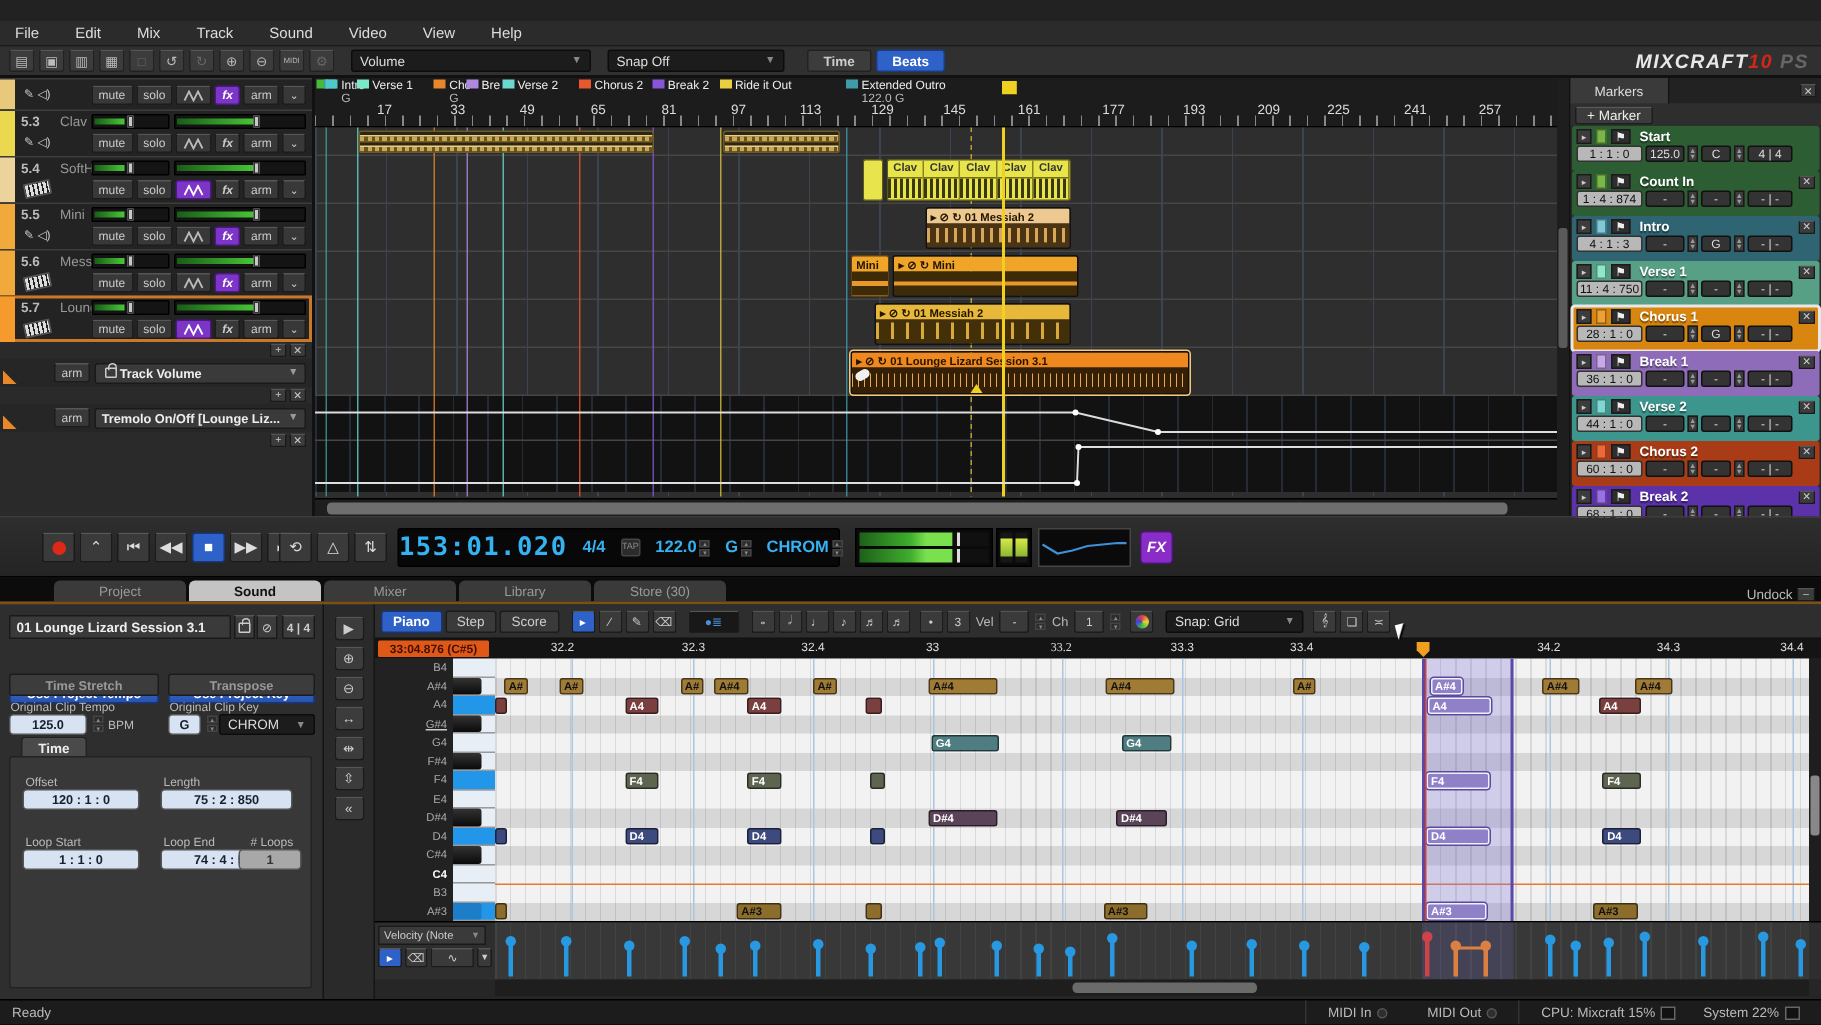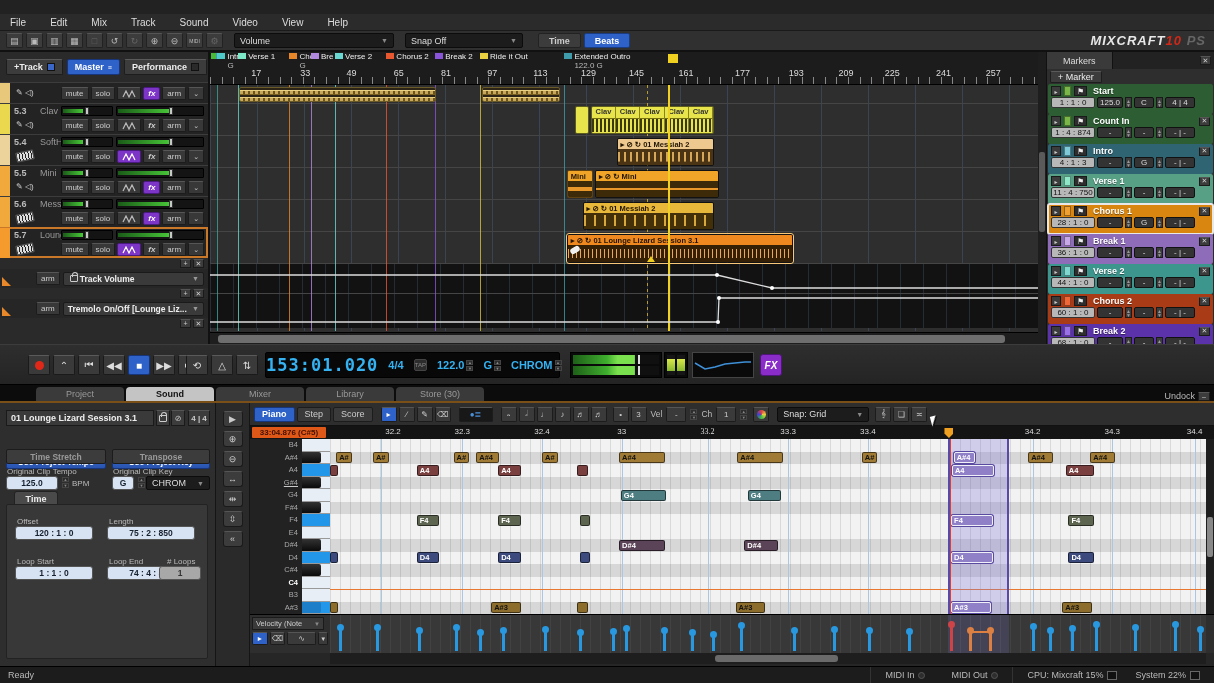--- a/index.html
+++ b/index.html
@@ -224,34 +224,20 @@
         <span>Snap Off</span>
         <span class="car">▼</span>
       </span>
     <span class="timebeats off" style="margin-left:12px;">Time</span>
     <span class="timebeats on">Beats</span>
     <span id="brand"><span>MIXCRAFT</span><span class="n10">10</span>&nbsp;<span class="ps">PS</span></span>
   </div>
 
   <div id="main">
     <div id="trackpanel">
-      <div id="tp-head">
-        <span class="tp-btn">
-            <span>+Track</span>
-            <span style="width:8px;height:8px;background:#3a66c8;border:1px solid #111;"></span>
-          </span>
-        <span class="tp-btn blue">
-            <span>Master</span>
-            <span style="font-size:7px;">≡</span>
-          </span>
-        <span class="tp-btn" style="margin-left:auto;">
-            <span>Performance</span>
-            <span style="width:8px;height:8px;background:#2a2a2a;border:1px solid #111;"></span>
-          </span>
-      </div>
       <div id="tracks">
           <div class="track" style="height: 21px;">
             <div class="tstrip" style="background: rgb(232, 200, 122);"></div>
             <div class="ticon" style="font-size: 8px; top: 5px;">✎ ◁)</div>
             <div class="trow2" style="top: 4px;">
               <span class="sbtn">mute</span>
               <span class="sbtn">solo</span>
               <span class="sbtn">
                 <svg width="14" height="8">
                   <polyline points="1,7 4,1 7,7 10,1 13,7" fill="none" stroke="#bbb" stroke-width="1.2"></polyline>
@@ -878,21 +864,21 @@
             <span>Snap: Grid</span>
             <span class="car">▼</span>
           </span>
         <span class="prbtn" style="margin-left:4px;">𝄞</span>
         <span class="prbtn">❏</span>
         <span class="prbtn">≍</span>
       </div>
 
       <div id="pr-ruler">
         <div id="pr-badge">33:04.876 (C#5)</div>
-      <span class="pr-rlab" style="left: 143px;">32.2</span>
+      <span class="pr-rlab" style="left: 125px;">32.2</span>
           <span class="pr-rlab" style="left: 212.276px;">32.3</span>
           <span class="pr-rlab" style="left: 291.992px;">32.4</span>
           <span class="pr-rlab" style="left: 371.708px;">33</span>
           <span class="pr-rlab" style="left: 457.556px; font-family: Liberation Serif, serif;">33.2</span>
           <span class="pr-rlab" style="left: 538.148px;">33.3</span>
           <span class="pr-rlab" style="left: 617.864px;">33.4</span>
           <span class="pr-rlab" style="left: 782.552px;">34.2</span>
           <span class="pr-rlab" style="left: 862.268px;">34.3</span>
           <span class="pr-rlab" style="left: 944.612px;">34.4</span>
           <div id="pr-playmark" style="left: 694.456px; top: 2px;"></div>

